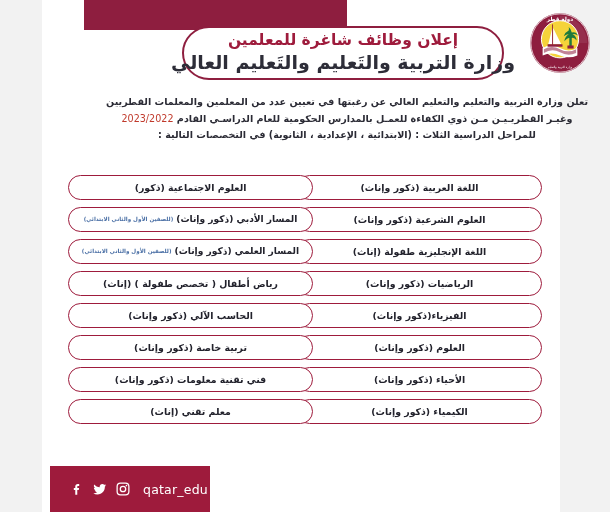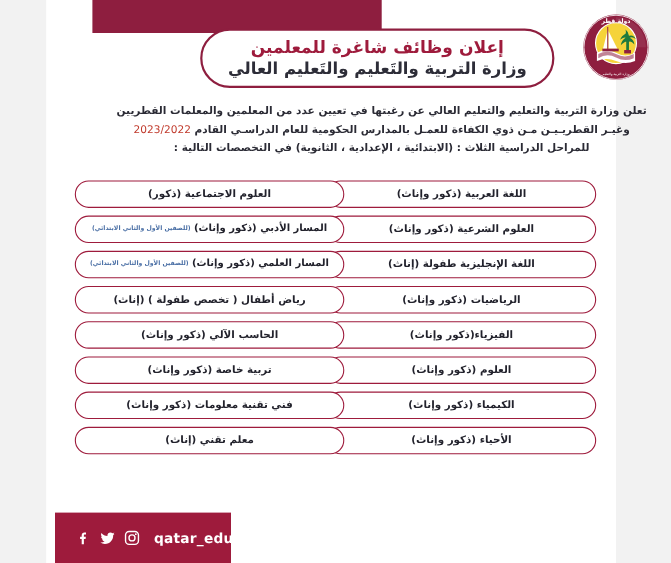--- a/index.html
+++ b/index.html
@@ -54,21 +54,21 @@
   }
   #header-line1 {
     color: #9e1b3c;
     font-size: 15.5px;
     font-weight: bold;
     line-height: 1.25;
     white-space: nowrap;
   }
   #header-line2 {
     color: #2d2d38;
-    font-size: 15px;
+    font-size: 19px;
     font-weight: bold;
     line-height: 1.3;
     white-space: nowrap;
   }
   #intro {
     position: absolute;
     left: 64px;
     top: 94px;
     width: 482px;
     text-align: center;
@@ -85,21 +85,21 @@
   }
   #columns {
     position: absolute;
     left: 0;
     top: 160px;
     width: 518px;
     height: 300px;
   }
   .col {
     position: absolute;
-    top: 4px;
+    top: 15px;
     width: 245px;
   }
   .col-right { right: 18px; }
   .col-left  { left: 26px; }
   .pill {
     position: relative;
     height: 25px;
     margin-bottom: 7px;
     border: 1.5px solid #9e1b3c;
     border-radius: 13px;
@@ -145,21 +145,20 @@
     margin-right: 6px;
     display: inline-flex;
     align-items: center;
     justify-content: center;
   }
   #handle {
     color: #ffffff;
     font-size: 12.5px;
     margin-left: 6px;
     letter-spacing: 0.2px;
-    font-weight: bold;
   }
 </style>
 </head>
 <body>
 
 <div id="poster">
 
   <div id="top-bar"></div>
 
   <div id="logo">
@@ -205,24 +204,24 @@
         <div class="pill">
           <span class="pill-text">الرياضيات (ذكور وإناث)</span>
         </div>
         <div class="pill">
           <span class="pill-text">الفيزياء(ذكور وإناث)</span>
         </div>
         <div class="pill">
           <span class="pill-text">العلوم (ذكور وإناث)</span>
         </div>
         <div class="pill">
+          <span class="pill-text">الأحياء (ذكور وإناث)</span>
+        </div>
+        <div class="pill">
           <span class="pill-text">الكيمياء (ذكور وإناث)</span>
-        </div>
-        <div class="pill">
-          <span class="pill-text">الأحياء (ذكور وإناث)</span>
         </div>
       </div>
     <div class="col col-left">
         <div class="pill">
           <span class="pill-text">العلوم الاجتماعية (ذكور)</span>
         </div>
         <div class="pill pill-wide">
           <span class="pill-text">المسار الأدبي (ذكور وإناث)</span>
           <span class="pill-note">(للصفين الأول والثاني الابتدائي)</span>
         </div>

